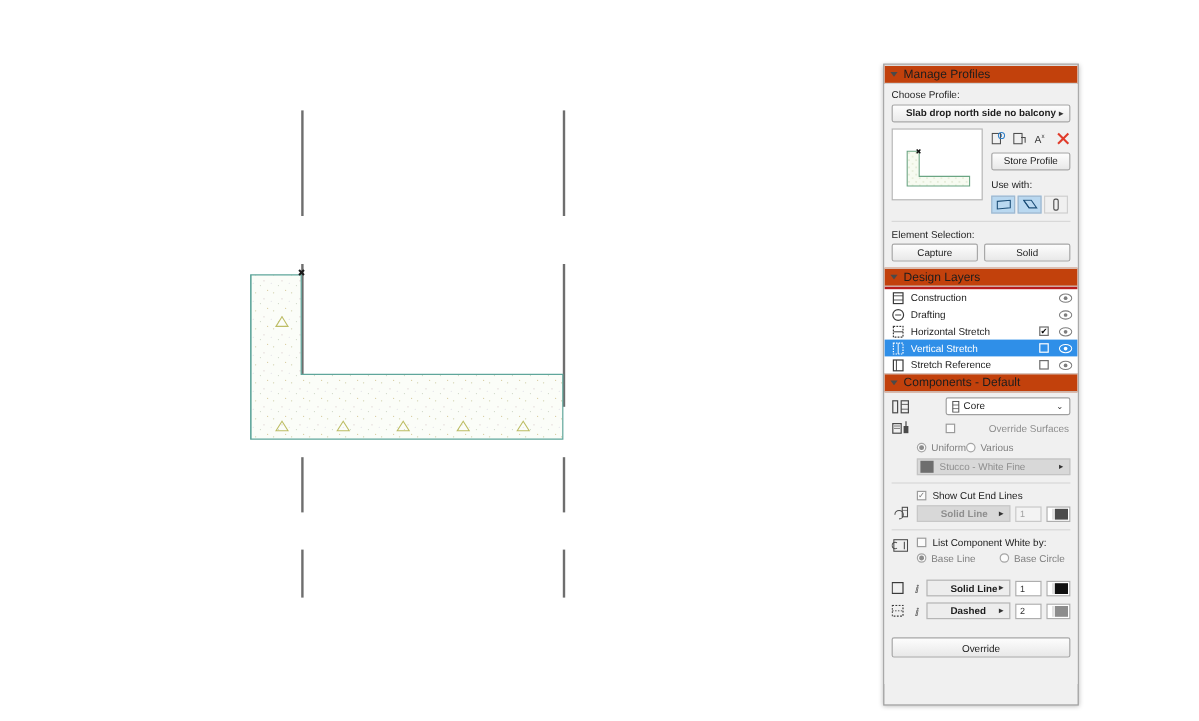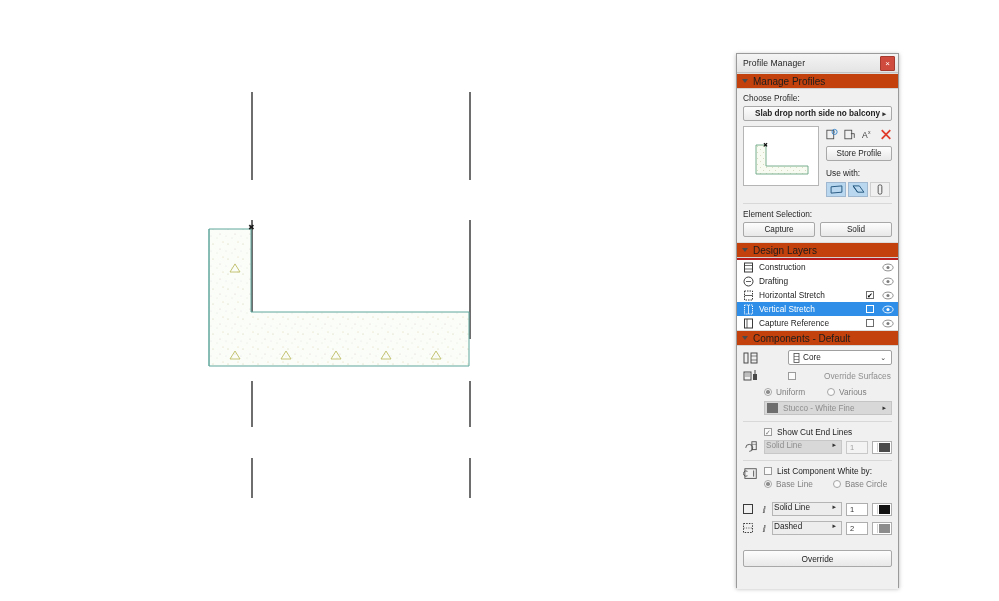--- a/index.html
+++ b/index.html
@@ -241,21 +241,21 @@
   .radio {
     width: 8px; height: 8px;
     border: 1px solid #a5a5a5;
     background: #fbfbfb;
     border-radius: 50%;
     margin-right: 4px;
     display:flex; align-items:center; justify-content:center;
     cursor:pointer; box-sizing: border-box;
   }
   .radio .dot { width: 3.5px; height: 3.5px; border-radius: 50%; background: #8c8c8c; }
-  .radio-row { display:flex; align-items:center; gap: 22px; margin: 3px 0 4px 0; font-size:8.3px; color:#808080; }
+  .radio-row { display:flex; align-items:center; margin: 3px 0 4px 0; font-size:8.3px; color:#808080; }
   .radio-item { display:flex; align-items:center; }
   .dim { color: #8e8e8e; margin-left: 23px; }
 
   .surface-bar {
     flex: 1;
     height: 14px;
     background: #d8d8d8;
     border: 1px solid #c4c4c4;
     display: flex; align-items: center;
     padding-left: 2px;
@@ -264,23 +264,23 @@
     color: #8e8e8e;
     box-sizing: border-box;
     cursor: pointer;
   }
   .swatch { width: 11px; height: 10px; background: #6e6e6e; margin-right: 5px; }
 
   .lt-combo {
     height: 14px;
     background: #d8d8d8;
     border: 1px solid #c7c7c7;
-    display:flex; padding-left:1px;
+    display:flex; align-items:center; padding-left:19px;
     font-size:8.2px; color:#8e8e8e; position:relative;
-    box-sizing: border-box; cursor: pointer;
+    box-sizing: border-box; cursor: pointer; font-weight: bold;
   }
   .num-box {
     width: 22px; height: 13px;
     background: #ffffff;
     border: 1px solid #aeaeae;
     font-size: 7.5px;
     display:flex; align-items:center; padding-left:3px;
     box-sizing: border-box;
     color: #333;
   }
@@ -352,24 +352,20 @@
       </g>
 
       <line x1="209" y1="229" x2="209" y2="366" stroke="#5fa69b" stroke-width="1"></line>
     </svg>
 
     <div style="position:absolute;left:248px;top:224px;font-size:8px;color:#1a1a1a;line-height:1;">✖</div>
   </div>
 
   <div id="profile-manager">
 
-    <div id="title-bar">
-      <span class="title-text">Profile Manager</span>
-      <div id="close-button">×</div>
-    </div>
 
     <div class="panel-body">
 
       <div class="section-header">
         <span class="tri"></span>
         <span>Manage Profiles</span>
       </div>
 
       <div class="section-inner">
         <span class="field-label">Choose Profile:</span>
@@ -507,21 +503,21 @@
                 <ellipse cx="7" cy="5" rx="6" ry="4" fill="none" stroke="#ffffff" stroke-width="1"></ellipse>
                 <circle cx="7" cy="5" r="1.8" fill="#ffffff"></circle>
               </svg>
             </span>
           </div>
           <div class="layer-row">
             <svg class="layer-ico" viewBox="0 0 11 11">
               <rect x="1.5" y="1" width="8" height="9" fill="none" stroke="#3a3a3a" stroke-width="1"></rect>
               <line x1="4" y1="1" x2="4" y2="10" stroke="#3a3a3a" stroke-width="0.8"></line>
             </svg>
-            <span class="layer-name">Capture Reference</span>
+            <span class="layer-name">Stretch Reference</span>
             <span class="cbox"></span>
             <span style="display: flex;">
               <svg class="eye" viewBox="0 0 14 10">
                 <ellipse cx="7" cy="5" rx="6" ry="4" fill="none" stroke="#7d7d7d" stroke-width="1"></ellipse>
                 <circle cx="7" cy="5" r="1.8" fill="#7d7d7d"></circle>
               </svg>
             </span>
           </div>
         </div>
 

